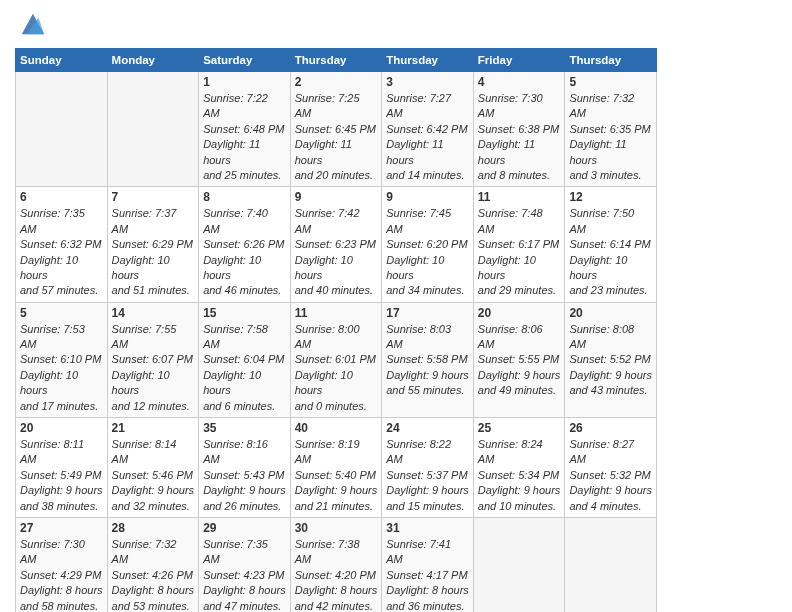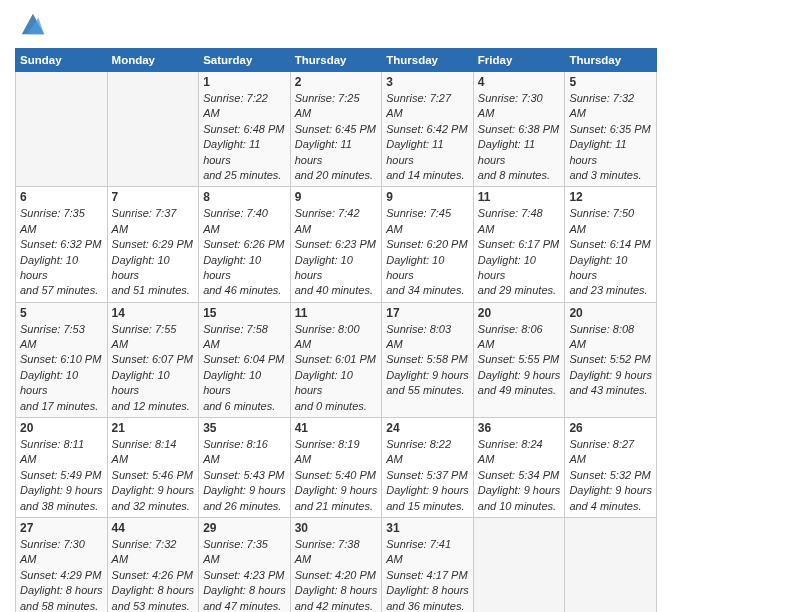--- a/index.html
+++ b/index.html
@@ -226,43 +226,43 @@
           </td>
           <td>
             <span class="day-num">21</span>
             <div class="day-info">Sunrise: 8:14 AM<br>Sunset: 5:46 PM<br>Daylight: 9 hours<br>and 32 minutes.</div>
           </td>
           <td>
             <span class="day-num">35</span>
             <div class="day-info">Sunrise: 8:16 AM<br>Sunset: 5:43 PM<br>Daylight: 9 hours<br>and 26 minutes.</div>
           </td>
           <td>
-            <span class="day-num">41</span>
+            <span class="day-num">40</span>
             <div class="day-info">Sunrise: 8:19 AM<br>Sunset: 5:40 PM<br>Daylight: 9 hours<br>and 21 minutes.</div>
           </td>
           <td>
             <span class="day-num">24</span>
             <div class="day-info">Sunrise: 8:22 AM<br>Sunset: 5:37 PM<br>Daylight: 9 hours<br>and 15 minutes.</div>
           </td>
           <td>
-            <span class="day-num">36</span>
+            <span class="day-num">25</span>
             <div class="day-info">Sunrise: 8:24 AM<br>Sunset: 5:34 PM<br>Daylight: 9 hours<br>and 10 minutes.</div>
           </td>
           <td>
             <span class="day-num">26</span>
             <div class="day-info">Sunrise: 8:27 AM<br>Sunset: 5:32 PM<br>Daylight: 9 hours<br>and 4 minutes.</div>
           </td>
         </tr>
         <tr>
           <td>
             <span class="day-num">27</span>
             <div class="day-info">Sunrise: 7:30 AM<br>Sunset: 4:29 PM<br>Daylight: 8 hours<br>and 58 minutes.</div>
           </td>
           <td>
-            <span class="day-num">44</span>
+            <span class="day-num">28</span>
             <div class="day-info">Sunrise: 7:32 AM<br>Sunset: 4:26 PM<br>Daylight: 8 hours<br>and 53 minutes.</div>
           </td>
           <td>
             <span class="day-num">29</span>
             <div class="day-info">Sunrise: 7:35 AM<br>Sunset: 4:23 PM<br>Daylight: 8 hours<br>and 47 minutes.</div>
           </td>
           <td>
             <span class="day-num">30</span>
             <div class="day-info">Sunrise: 7:38 AM<br>Sunset: 4:20 PM<br>Daylight: 8 hours<br>and 42 minutes.</div>
           </td>

